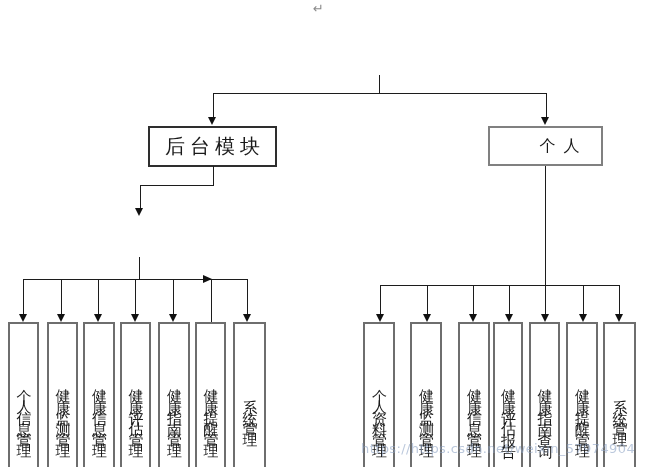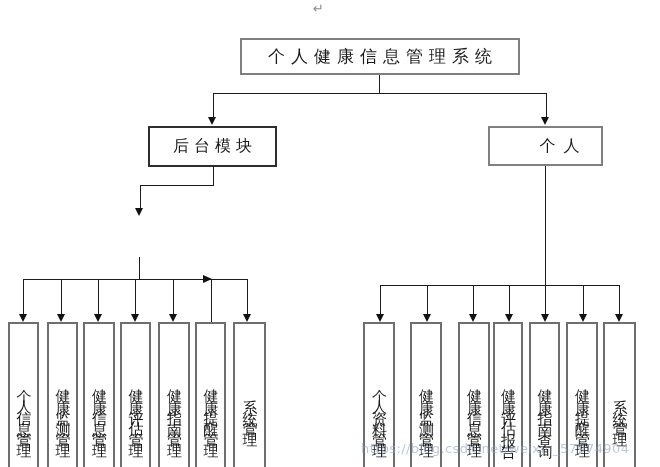--- a/index.html
+++ b/index.html
@@ -15,44 +15,41 @@
   .ad{position:absolute;width:0;height:0;
       border-left:4.5px solid transparent;border-right:4.5px solid transparent;
       border-top:8px solid #111;}
   .ar{position:absolute;width:0;height:0;
       border-top:4.5px solid transparent;border-bottom:4.5px solid transparent;
       border-left:9px solid #111;}
   
   .node{position:absolute;box-sizing:border-box;background:#fff;
         display:flex;align-items:center;justify-content:center;}
   .root-box{border:2px solid #7f7f7f;font-size:17px;letter-spacing:6px;text-indent:6px;}
-  .backend-box{border:2px solid #2e2e2e;font-size:16px;letter-spacing:5px;text-indent:5px;}
+  .backend-box{border:2px solid #2e2e2e;font-size:20px;letter-spacing:5px;text-indent:5px;}
   .personal-box{border:2px solid #808080;font-size:16px;letter-spacing:8px;text-indent:8px;padding-left:28px;}
   .admin-box{border:2px solid #7a7a7a;font-size:16px;letter-spacing:2px;text-indent:2px;}
   .vbox{border:2px solid #6e6e6e;top:322px;height:175px;}
   .vbox span{
     writing-mode:vertical-lr;text-orientation:upright;
     font-size:15px;line-height:1;letter-spacing:11px;white-space:nowrap;
   }
   .return-mark{position:absolute;left:313px;top:1px;font-size:13px;color:#8a8a8a;
     font-family:"DejaVu Sans","Liberation Sans",sans-serif;}
   .watermark{position:absolute;left:361px;top:441px;z-index:5;
     font-family:"DejaVu Sans","Liberation Sans",sans-serif;
     font-size:13px;color:rgba(142,164,196,0.60);white-space:nowrap;letter-spacing:0.4px;}
 </style>
 </head>
 <body>
 
 <div class="canvas">
 
   <span class="return-mark">↵</span>
 
-  <div class="node root-box" style="left:240px;top:38px;width:280px;height:37px;">
-    <span>个人健康信息管理系统</span>
-  </div>
 
   <div class="vl" style="left:379px;top:75px;height:18px;"></div>
   <div class="hl" style="left:213px;top:93px;width:333px;"></div>
   <div class="vl" style="left:213px;top:93px;height:25px;"></div>
   <div class="ad" style="left:208px;top:117px;"></div>
   <div class="vl" style="left:546px;top:93px;height:25px;"></div>
   <div class="ad" style="left:541px;top:117px;"></div>
 
   <div class="node backend-box" style="left:148px;top:126px;width:129px;height:41px;">
     <span>后台模块</span>
@@ -140,15 +137,15 @@
   <div class="node vbox" style="left:529px;width:31px;">
       <span>健康指南查询</span>
     </div>
   <div class="node vbox" style="left:566px;width:32px;">
       <span>健康提醒管理</span>
     </div>
   <div class="node vbox" style="left:603px;width:33px;">
       <span>系统管理</span>
     </div>
 
-  <div class="watermark">https://blog.csdn.net/weixin_57974904</div>
+  <div class="watermark">https://https.csdn.net/weixin_57974904</div>
 
 </div>
 
 </body></html>

